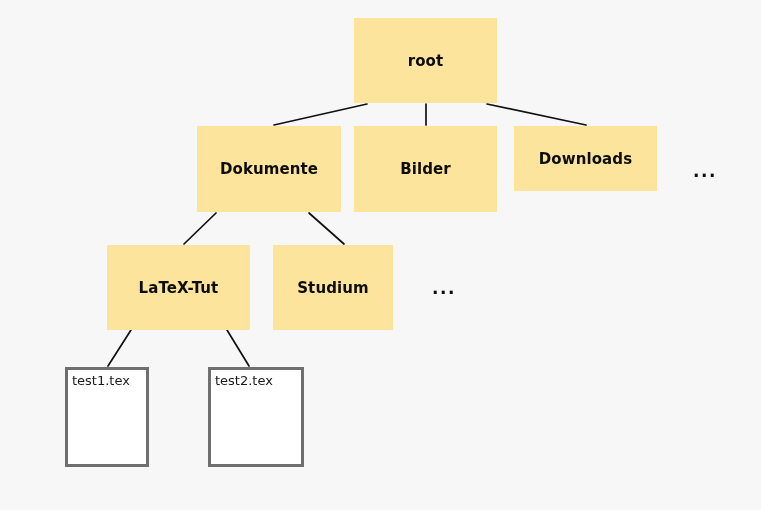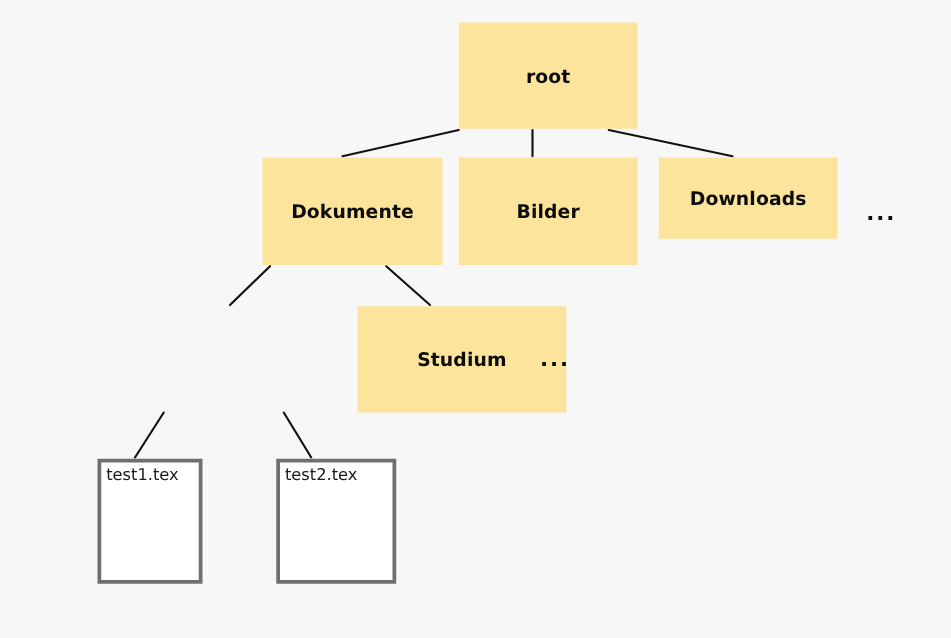--- a/index.html
+++ b/index.html
@@ -29,21 +29,20 @@
     width: 761px;
     height: 510px;
     pointer-events: none;
   }
   .node {
     position: absolute;
     box-sizing: border-box;
     display: flex;
     align-items: center;
     justify-content: center;
-    margin-left: 13px;
   }
   .node.folder {
     background: #fde49c;
     border: none;
   }
   .node.folder .node-label {
     font-weight: bold;
     font-size: 15px;
     color: #0d0d0d;
     letter-spacing: 0.1px;
@@ -101,22 +100,25 @@
   <div class="node folder" style="left:354px; top:126px; width:143px; height:86px;text-align:center;">
     <span class="node-label">Bilder</span>
   </div>
 
   <div class="node folder" style="left:514px; top:126px; width:143px; height:65px;">
     <span class="node-label">Downloads</span>
   </div>
 
   <div class="ellipsis" style="left:693px; top:163px;">...</div>
 
+  <div class="node folder" style="left:107px; top:245px; width:143px; height:85px;">
+    <span class="node-label">LaTeX-Tut</span>
+  </div>
 
-  <div class="node folder" style="left:273px; top:245px; width:167px; height:85px;">
+  <div class="node folder" style="left:273px; top:245px; width:120px; height:85px;">
     <span class="node-label">Studium</span>
   </div>
 
   <div class="ellipsis" style="left:432px; top:280px;">...</div>
 
   <div class="node file" style="left:65px; top:367px; width:84px; height:100px;">
     <span class="node-label">test1.tex</span>
   </div>
 
   <div class="node file" style="left:208px; top:367px; width:96px; height:100px;">

